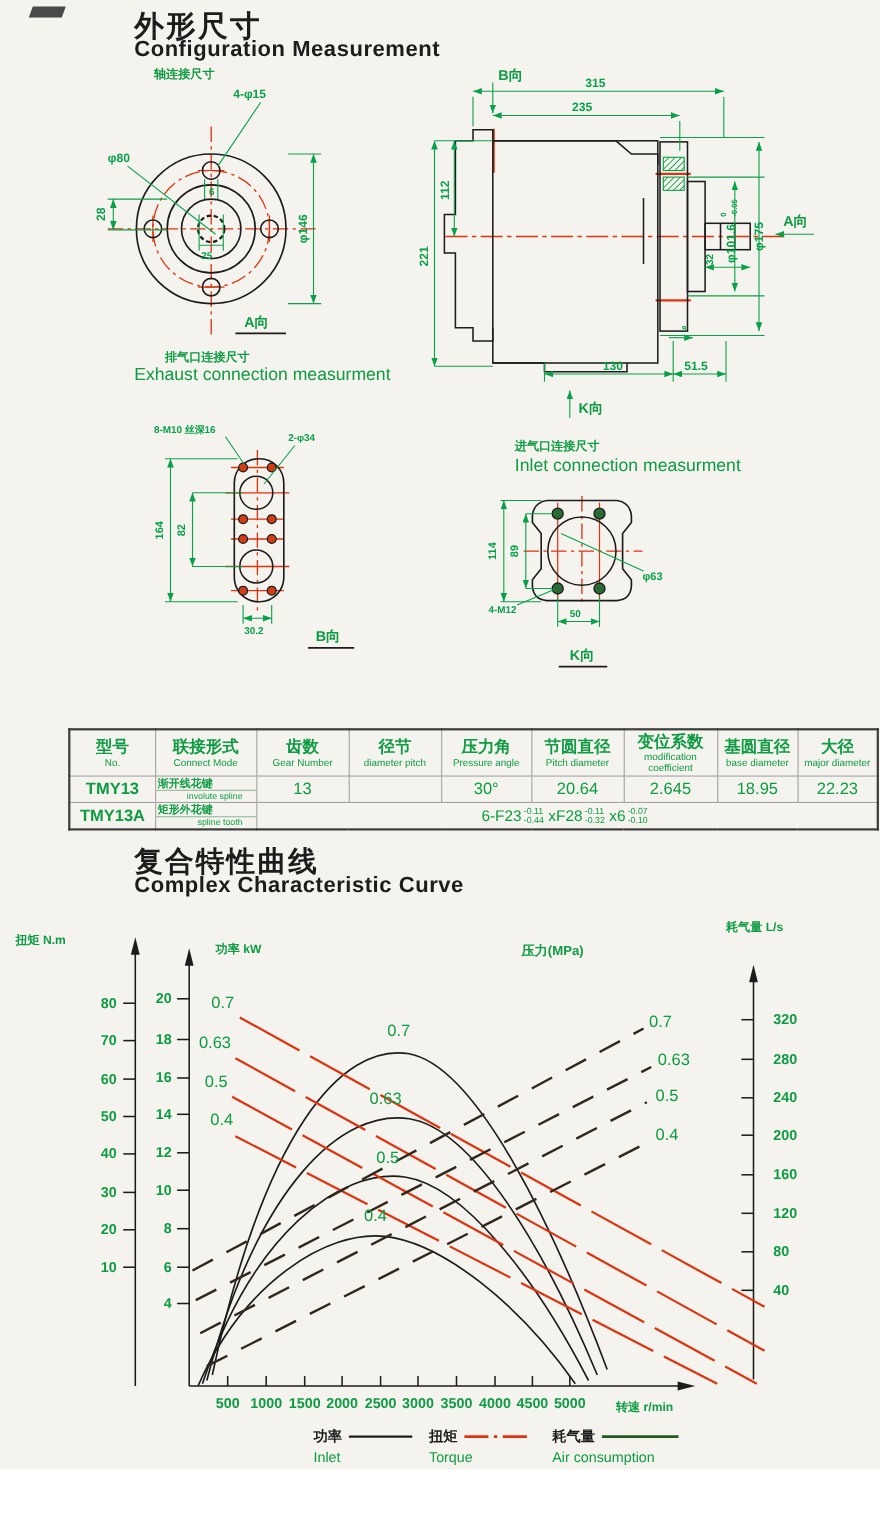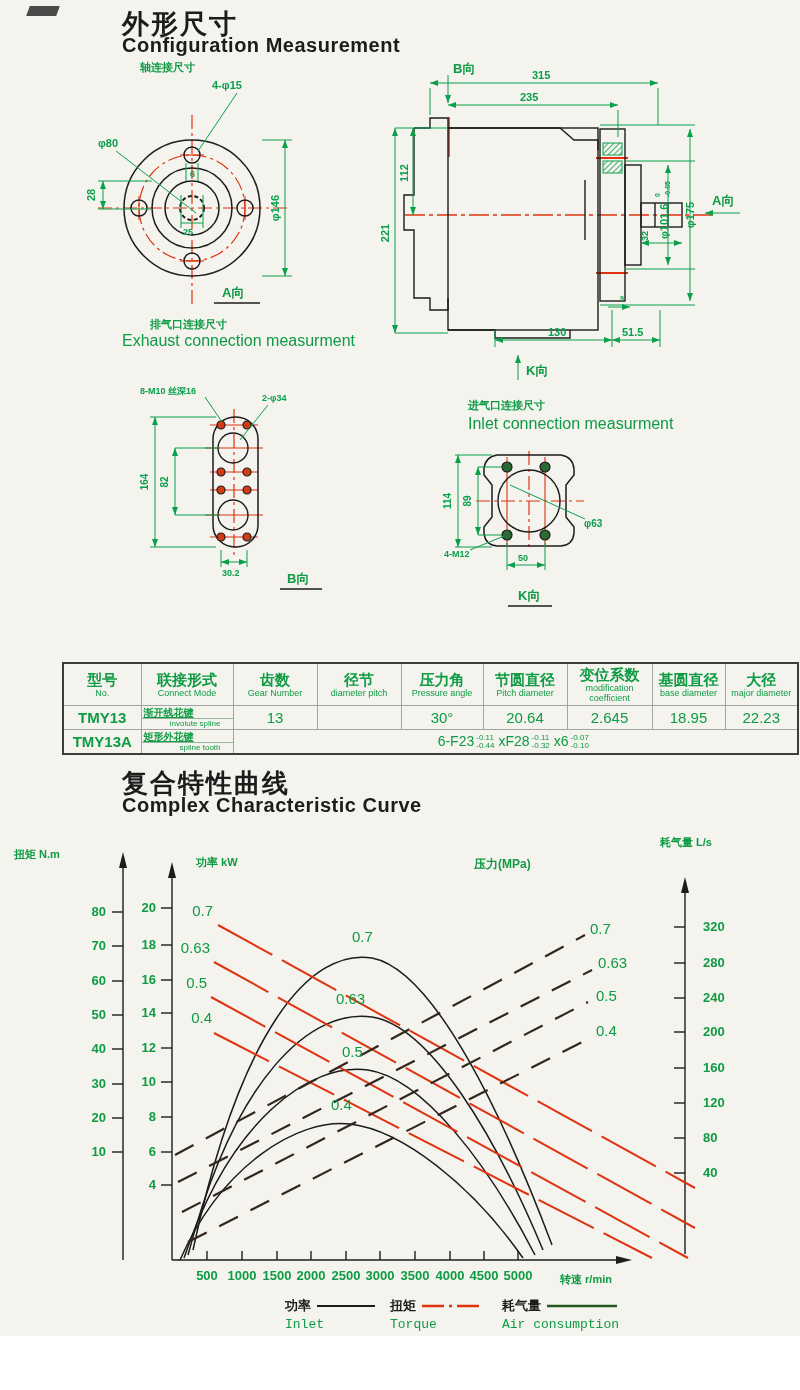--- a/index.html
+++ b/index.html
@@ -17,26 +17,26 @@
   .cap{font-size:22px;font-weight:bold;letter-spacing:2px;}
   .cap2{font-size:24px;font-weight:bold;letter-spacing:2px;}
   svg text{font-family:"Liberation Sans", sans-serif;}
   
   #spec-table{border-collapse:collapse;table-layout:fixed;width:735px;background:transparent;}
   #spec-table td{border:1px solid #a3a3a3;color:#0f9b43;text-align:center;vertical-align:middle;padding:0;overflow:hidden;}
   #spec-table .hd-zh{display:block;font-size:15px;font-weight:bold;line-height:17px;padding-top:2px;}
   #spec-table .hd-en{display:block;font-size:9px;line-height:10px;padding-bottom:2px;}
   #spec-table .val{font-size:15px;}
   #spec-table .model{font-size:15px;font-weight:bold;}
-  #spec-table .mode-zh{display:block;font-size:10px;font-weight:bold;text-align:left;padding-left:2px;line-height:11px;text-decoration:underline;}
+  #spec-table .mode-zh{display:block;font-size:10px;font-weight:bold;text-align:left;padding-left:2px;line-height:11px;}
   #spec-table .mode-en{display:block;font-size:8px;text-align:right;padding-right:12px;line-height:9px;border-top:1px solid #9ab89f;}
   .tolpair{display:inline-flex;flex-direction:column;font-size:8px;line-height:8px;vertical-align:middle;margin:0 4px 0 2px;text-align:left;}
   .spliced{font-size:14px;}
   
-  .legend-item{position:absolute;width:120px;font-family:Liberation Mono, monospace;}
+  .legend-item{position:absolute;width:120px;}
   .legend-item .row{display:flex;align-items:center;gap:6px;}
   .legend-item .zh{font-size:13px;font-weight:bold;color:#1c1c1c;}
   .legend-item .en{font-size:13px;color:#0f9b43;display:block;margin-top:2px;}
   #corner-mark{position:absolute;left:28px;top:6px;width:30px;height:10px;background:#2b2b2b;transform:skewX(-20deg);opacity:0.85;}
   #bottom-bar{position:absolute;left:185px;top:1383px;width:615px;height:7px;background:#111;}
 </style>
 </head>
 <body>
 
 <div id="page">

